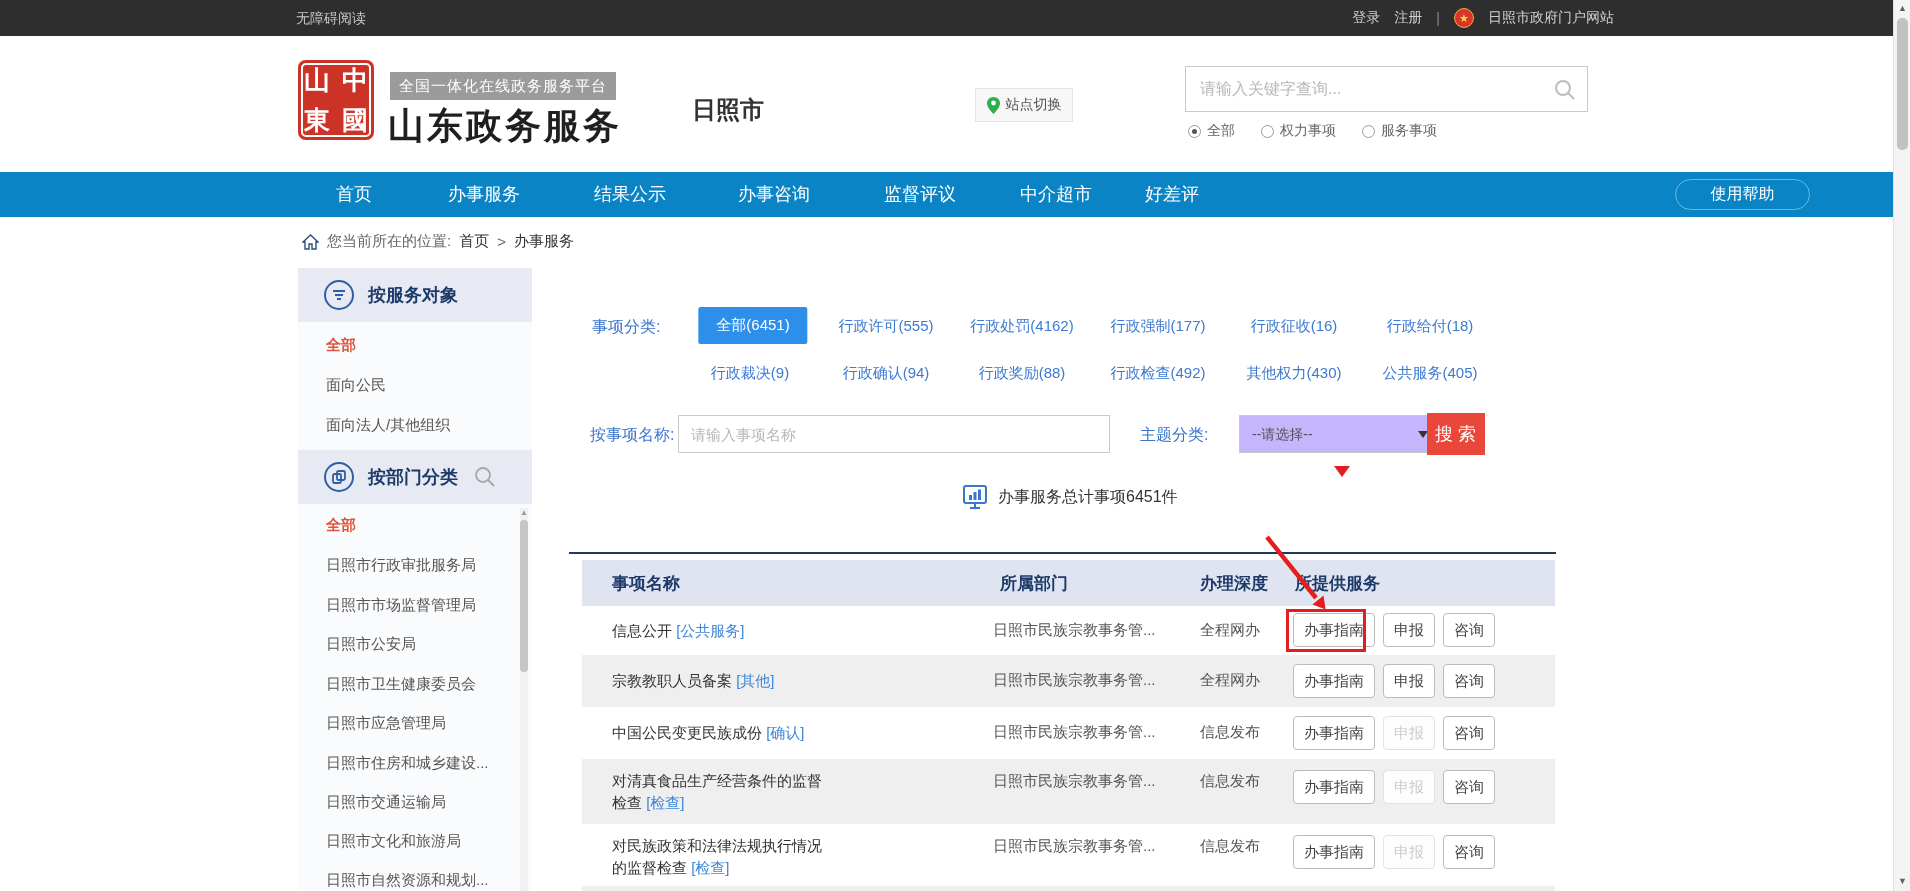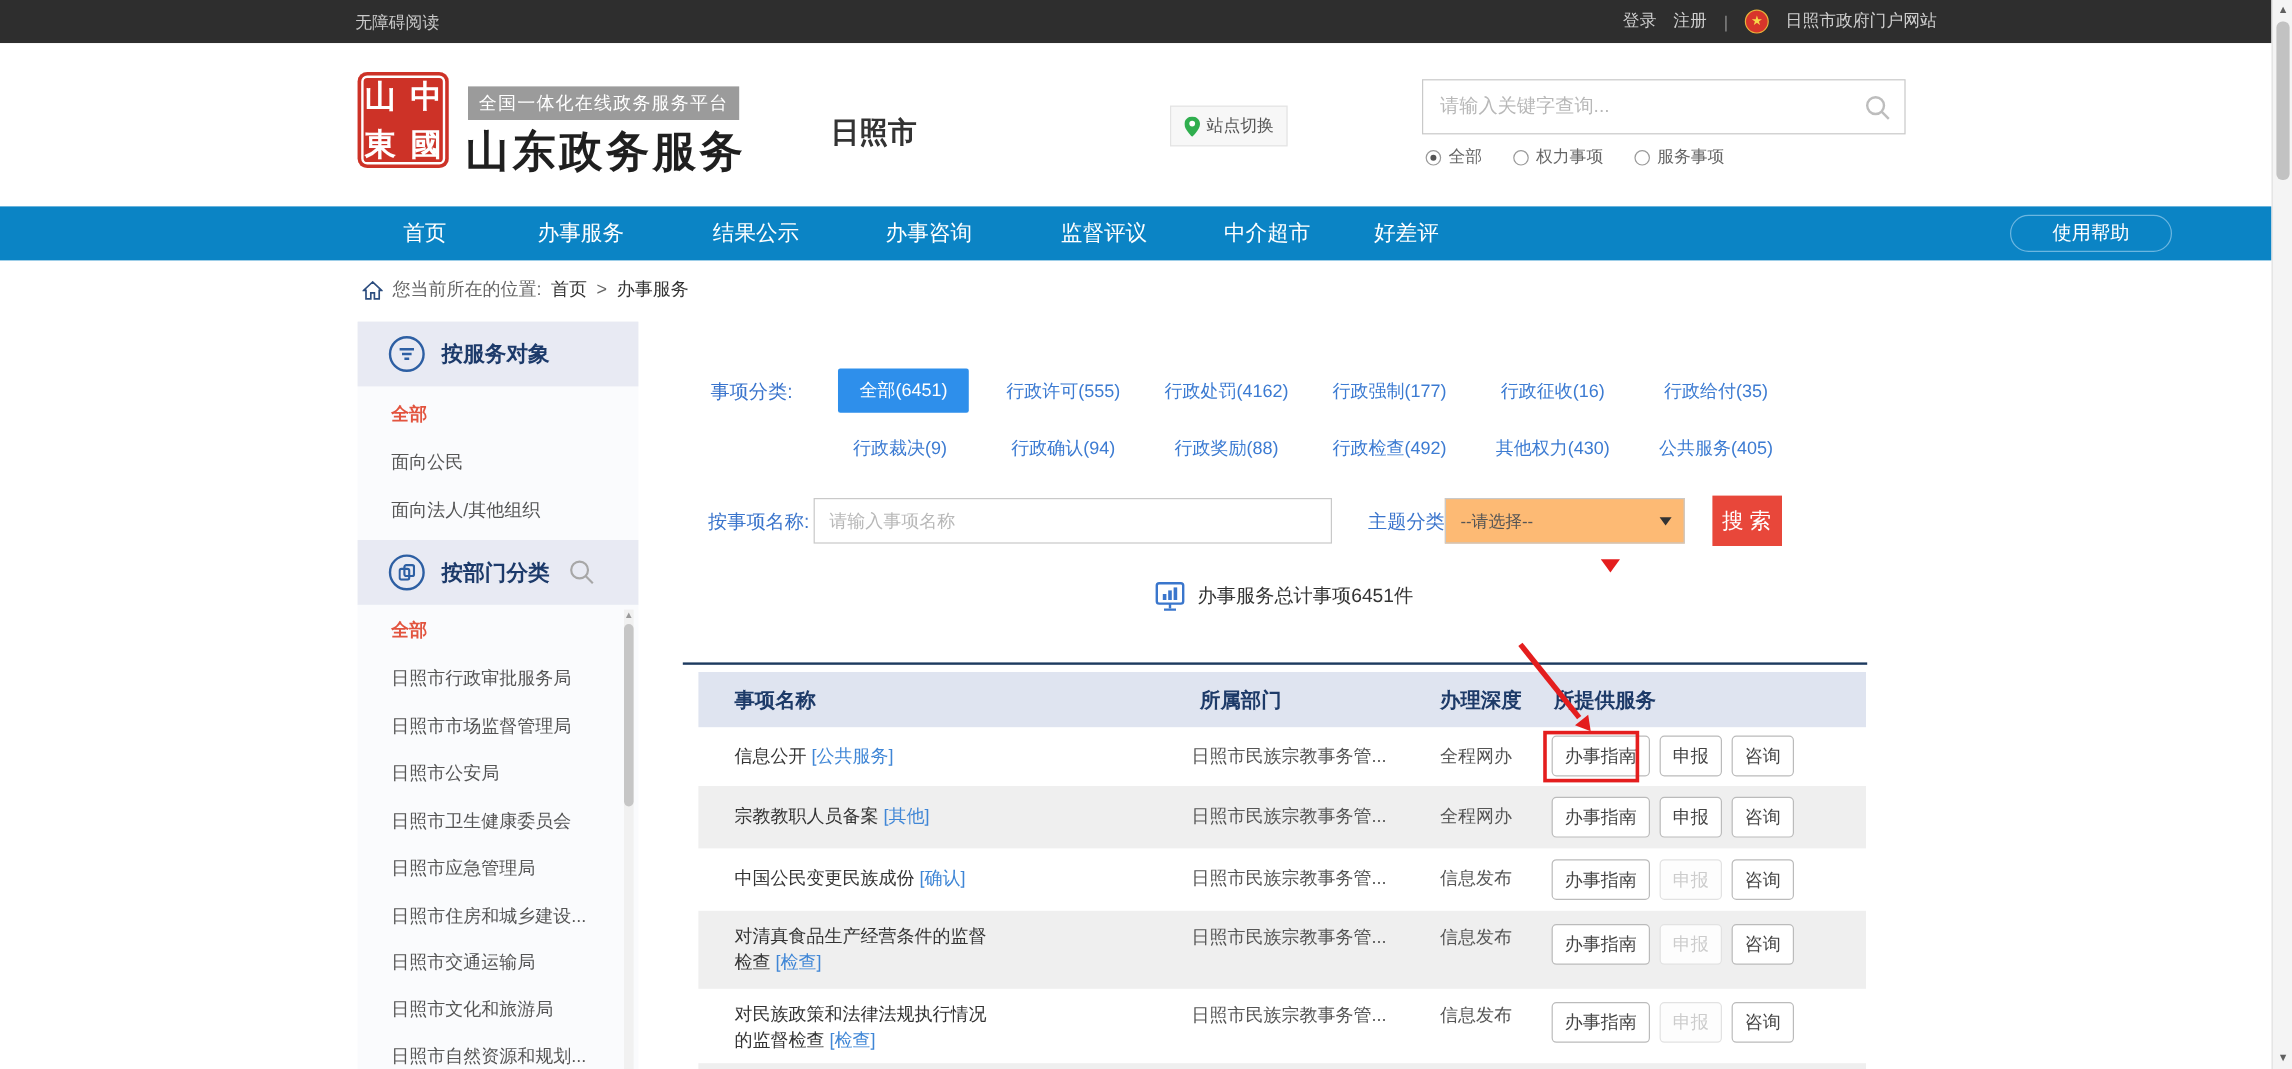--- a/index.html
+++ b/index.html
@@ -51,21 +51,21 @@
   .vscroll { position:absolute; left:222px; top:240px; width:8px; height:383px; background:#f1f1f1; }
   .vscroll .thumb { position:absolute; left:0; top:12px; width:8px; height:152px; background:#c6c6c6; border-radius:4px; }
   .vscroll .up { position:absolute; left:0; top:0; width:8px; font-size:8px; color:#9a9a9a; text-align:center; line-height:10px; }
 
   
   .flabel { position:absolute; color:#3a74cc; font-size:16px; }
   .tab { position:absolute; transform:translateX(-50%); font-size:15px; color:#3c7bd2; cursor:pointer; white-space:nowrap; }
   .tab.active { background:#2e8feb; color:#fff; padding:9px 18px; border-radius:2px; }
   .name-input { position:absolute; left:678px; top:415px; width:432px; height:38px; border:1px solid #c9c9c9; padding:0 12px; font-size:15px; color:#333; outline:none; }
   .name-input::placeholder { color:#b8b8b8; }
-  .topic-select { position:absolute; left:1204px; top:415px; width:200px; height:38px; border:1px solid #c9c9c9; background:#fdba74; cursor:pointer; }
+  .topic-select { position:absolute; left:1239px; top:415px; width:200px; height:38px; border:1px solid #c9c9c9; background:#c4b5fd; cursor:pointer; }
   .topic-select .val { position:absolute; left:12px; top:0; line-height:36px; font-size:14px; color:#555; }
   .topic-select .caret { position:absolute; right:10px; top:15px; width:0; height:0; border-left:5px solid transparent; border-right:5px solid transparent; border-top:7px solid #333; }
   .search-btn { position:absolute; left:1427px; top:413px; width:58px; height:42px; background:#e8473a; color:#fff; border:0; font-size:18px; letter-spacing:5px; padding-left:4px; cursor:pointer; }
 
   .stats { position:absolute; left:962px; top:484px; display:flex; align-items:center; gap:10px; font-size:16px; color:#333; }
 
   
   .tdivider { position:absolute; left:569px; top:552px; width:987px; height:2px; background:#1d3a5f; }
   .thead { position:absolute; left:582px; top:560px; width:973px; height:46px; background:#dfe4f0; color:#1d3a68; font-weight:bold; font-size:17px; }
   .thead span { position:absolute; top:12px; }
@@ -218,21 +218,21 @@
       <div class="thumb"></div>
     </div>
   </div>
 
   <span class="flabel" style="left:592px; top:317px;">事项分类:</span>
   <span class="tab active" style="left:753px; top:307px;">全部(6451)</span>
   <span class="tab" style="left:886px; top:317px;">行政许可(555)</span>
   <span class="tab" style="left:1022px; top:317px;">行政处罚(4162)</span>
   <span class="tab" style="left:1158px; top:317px;">行政强制(177)</span>
   <span class="tab" style="left:1294px; top:317px;">行政征收(16)</span>
-  <span class="tab" style="left:1430px; top:317px;">行政给付(35)</span>
+  <span class="tab" style="left:1430px; top:317px;">行政给付(18)</span>
   <span class="tab" style="left:750px; top:364px;">行政裁决(9)</span>
   <span class="tab" style="left:886px; top:364px;">行政确认(94)</span>
   <span class="tab" style="left:1022px; top:364px;">行政奖励(88)</span>
   <span class="tab" style="left:1158px; top:364px;">行政检查(492)</span>
   <span class="tab" style="left:1294px; top:364px;">其他权力(430)</span>
   <span class="tab" style="left:1430px; top:364px;">公共服务(405)</span>
 
   <span class="flabel" style="left:590px; top:425px;">按事项名称:</span>
   <input class="name-input" type="text" placeholder="请输入事项名称" style="">
   <span class="flabel" style="left:1140px; top:425px;">主题分类:</span>

